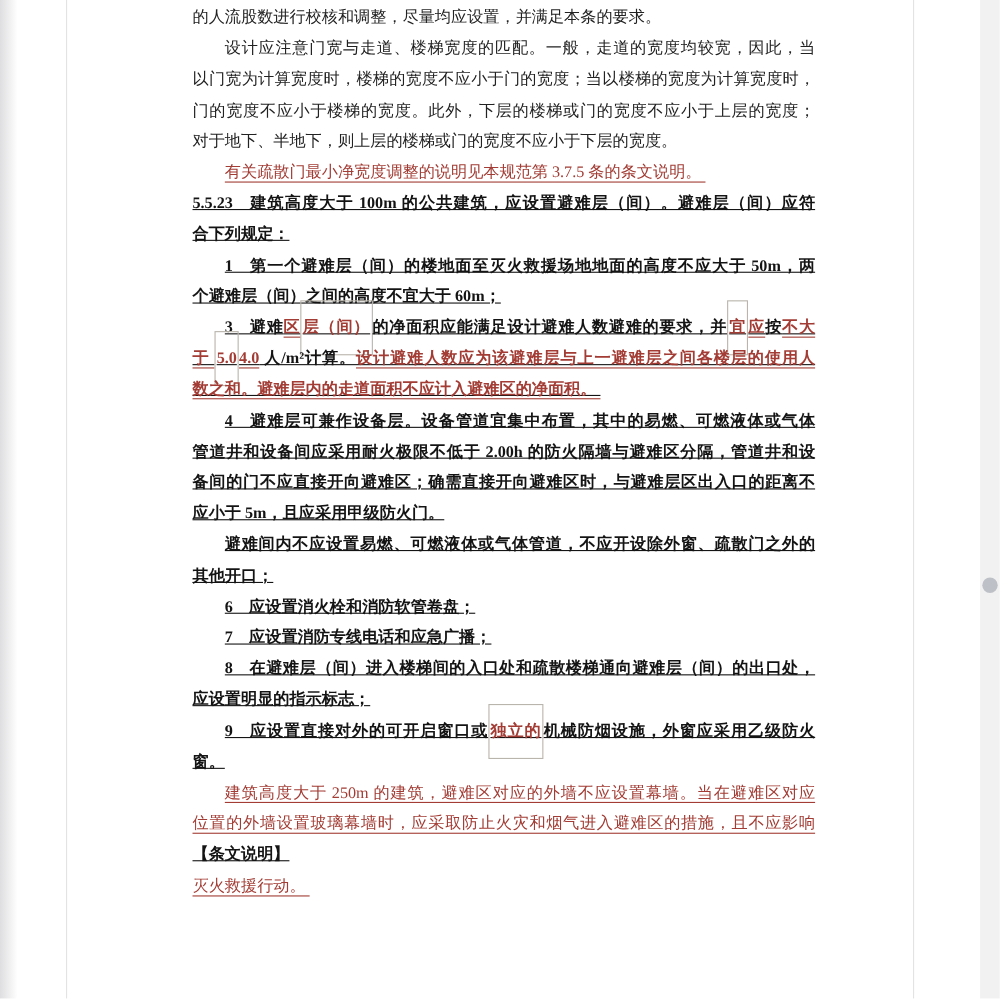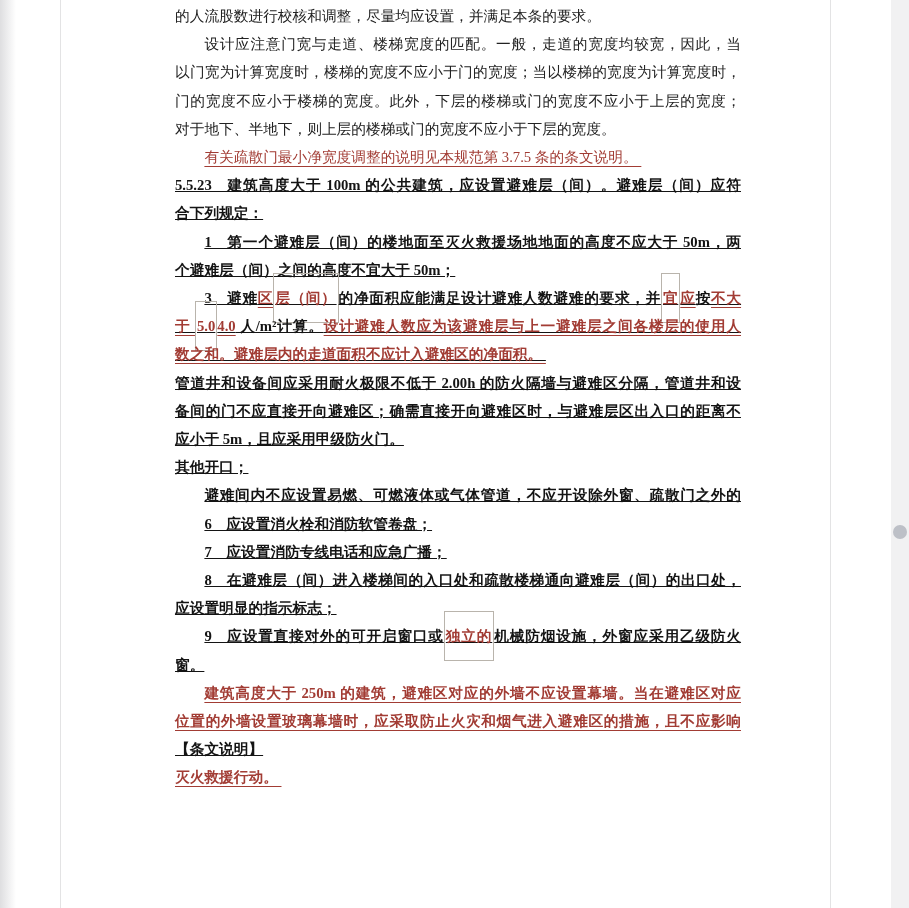--- a/index.html
+++ b/index.html
@@ -17,21 +17,21 @@
   .hl-left{left:60px;}
   .hl-right{left:830px;}
   .page{position:absolute;left:61px;top:0;width:769px;height:100%;background:var(--page);}
   .content{position:absolute;left:114px;top:2px;width:566px;
     font-size:14.7px;color:var(--text);}
   .line{line-height:28.2px;min-height:28.2px;white-space:pre-wrap;text-align:left;}
   .line.just{text-align:justify;text-align-last:justify;}
   .line.ind{text-indent:2em;}
   .w-n{font-weight:400;color:var(--text);}
   .w-b{font-weight:700;color:var(--text-bold);text-decoration:underline;}
-  .w-rb{font-weight:700;}
+  .w-rb{font-weight:400;}
   .seg-p{color:inherit;}
   .seg-r{color:var(--red);text-decoration:underline;
     text-underline-offset:4px;text-decoration-thickness:1px;}
   .seg-b{color:var(--red);border:1px solid var(--box_border);padding:16px 1px;}
   .scroll-track{position:absolute;left:891px;top:0;width:18px;height:100%;background:var(--gutter);}
   .scroll-thumb{position:absolute;left:2px;top:525px;width:14px;height:14px;
     border-radius:50%;background:var(--scroll_thumb);}
 </style>
 </head>
 <body>
@@ -42,29 +42,30 @@
     <div class="content">
         <div class="line w-n"><span class="seg-p">的人流股数进行校核和调整，尽量均应设置，并满足本条的要求。</span></div>
         <div class="line w-n ind just"><span class="seg-p">设计应注意门宽与走道、楼梯宽度的匹配。一般，走道的宽度均较宽，因此，当</span></div>
         <div class="line w-n just"><span class="seg-p">以门宽为计算宽度时，楼梯的宽度不应小于门的宽度；当以楼梯的宽度为计算宽度时，</span></div>
         <div class="line w-n just"><span class="seg-p">门的宽度不应小于楼梯的宽度。此外，下层的楼梯或门的宽度不应小于上层的宽度；</span></div>
         <div class="line w-n"><span class="seg-p">对于地下、半地下，则上层的楼梯或门的宽度不应小于下层的宽度。</span></div>
         <div class="line w-n ind"><span class="seg-r">有关疏散门最小净宽度调整的说明见本规范第 3.7.5 条的条文说明。 </span></div>
         <div class="line w-b just"><span class="seg-p">5.5.23 建筑高度大于 100m 的公共建筑，应设置避难层（间）。避难层（间）应符</span></div>
         <div class="line w-b"><span class="seg-p">合下列规定：</span></div>
         <div class="line w-b ind just"><span class="seg-p">1 第一个避难层（间）的楼地面至灭火救援场地地面的高度不应大于 50m，两</span></div>
-        <div class="line w-b"><span class="seg-p">个避难层（间）之间的高度不宜大于 50m；</span></div>
+        <div class="line w-b"><span class="seg-p">个避难层（间）之间的高度不宜大于 60m；</span></div>
         <div class="line w-b ind just"><span class="seg-p">3 避难</span><span class="seg-r">区</span><span class="seg-b">层（间）</span><span class="seg-p">的净面积应能满足设计避难人数避难的要求，并</span><span class="seg-b">宜</span><span class="seg-r">应</span><span class="seg-p">按</span><span class="seg-r">不大</span></div>
         <div class="line w-b just"><span class="seg-r">于 </span><span class="seg-b">5.0</span><span class="seg-r">4.0</span><span class="seg-p"> 人/m²计算。</span><span class="seg-r">设计避难人数应为该避难层与上一避难层之间各楼层的使用人</span></div>
         <div class="line w-b"><span class="seg-r">数之和。避难层内的走道面积不应计入避难区的净面积。 </span></div>
+        <div class="line w-b ind just"><span class="seg-p">4 避难层可兼作设备层。设备管道宜集中布置，其中的易燃、可燃液体或气体</span></div>
         <div class="line w-b just"><span class="seg-p">管道井和设备间应采用耐火极限不低于 2.00h 的防火隔墙与避难区分隔，管道井和设</span></div>
         <div class="line w-b just"><span class="seg-p">备间的门不应直接开向避难区；确需直接开向避难区时，与避难层区出入口的距离不</span></div>
         <div class="line w-b"><span class="seg-p">应小于 5m，且应采用甲级防火门。</span></div>
+        <div class="line w-b ind just"><span class="seg-p">避难间内不应设置易燃、可燃液体或气体管道，不应开设除外窗、疏散门之外的</span></div>
         <div class="line w-b"><span class="seg-p">其他开口；</span></div>
-        <div class="line w-b ind just"><span class="seg-p">避难间内不应设置易燃、可燃液体或气体管道，不应开设除外窗、疏散门之外的</span></div>
         <div class="line w-b ind"><span class="seg-p">6 应设置消火栓和消防软管卷盘；</span></div>
         <div class="line w-b ind"><span class="seg-p">7 应设置消防专线电话和应急广播；</span></div>
         <div class="line w-b ind just"><span class="seg-p">8 在避难层（间）进入楼梯间的入口处和疏散楼梯通向避难层（间）的出口处，</span></div>
         <div class="line w-b"><span class="seg-p">应设置明显的指示标志；</span></div>
         <div class="line w-b ind just"><span class="seg-p">9 应设置直接对外的可开启窗口或</span><span class="seg-b">独立的</span><span class="seg-p">机械防烟设施，外窗应采用乙级防火</span></div>
         <div class="line w-b"><span class="seg-p">窗。</span></div>
         <div class="line w-rb ind just"><span class="seg-r">建筑高度大于 250m 的建筑，避难区对应的外墙不应设置幕墙。当在避难区对应</span></div>
         <div class="line w-rb just"><span class="seg-r">位置的外墙设置玻璃幕墙时，应采取防止火灾和烟气进入避难区的措施，且不应影响</span></div>
         <div class="line w-b"><span class="seg-p">【条文说明】</span></div>
         <div class="line w-rb"><span class="seg-r">灭火救援行动。 </span></div>

